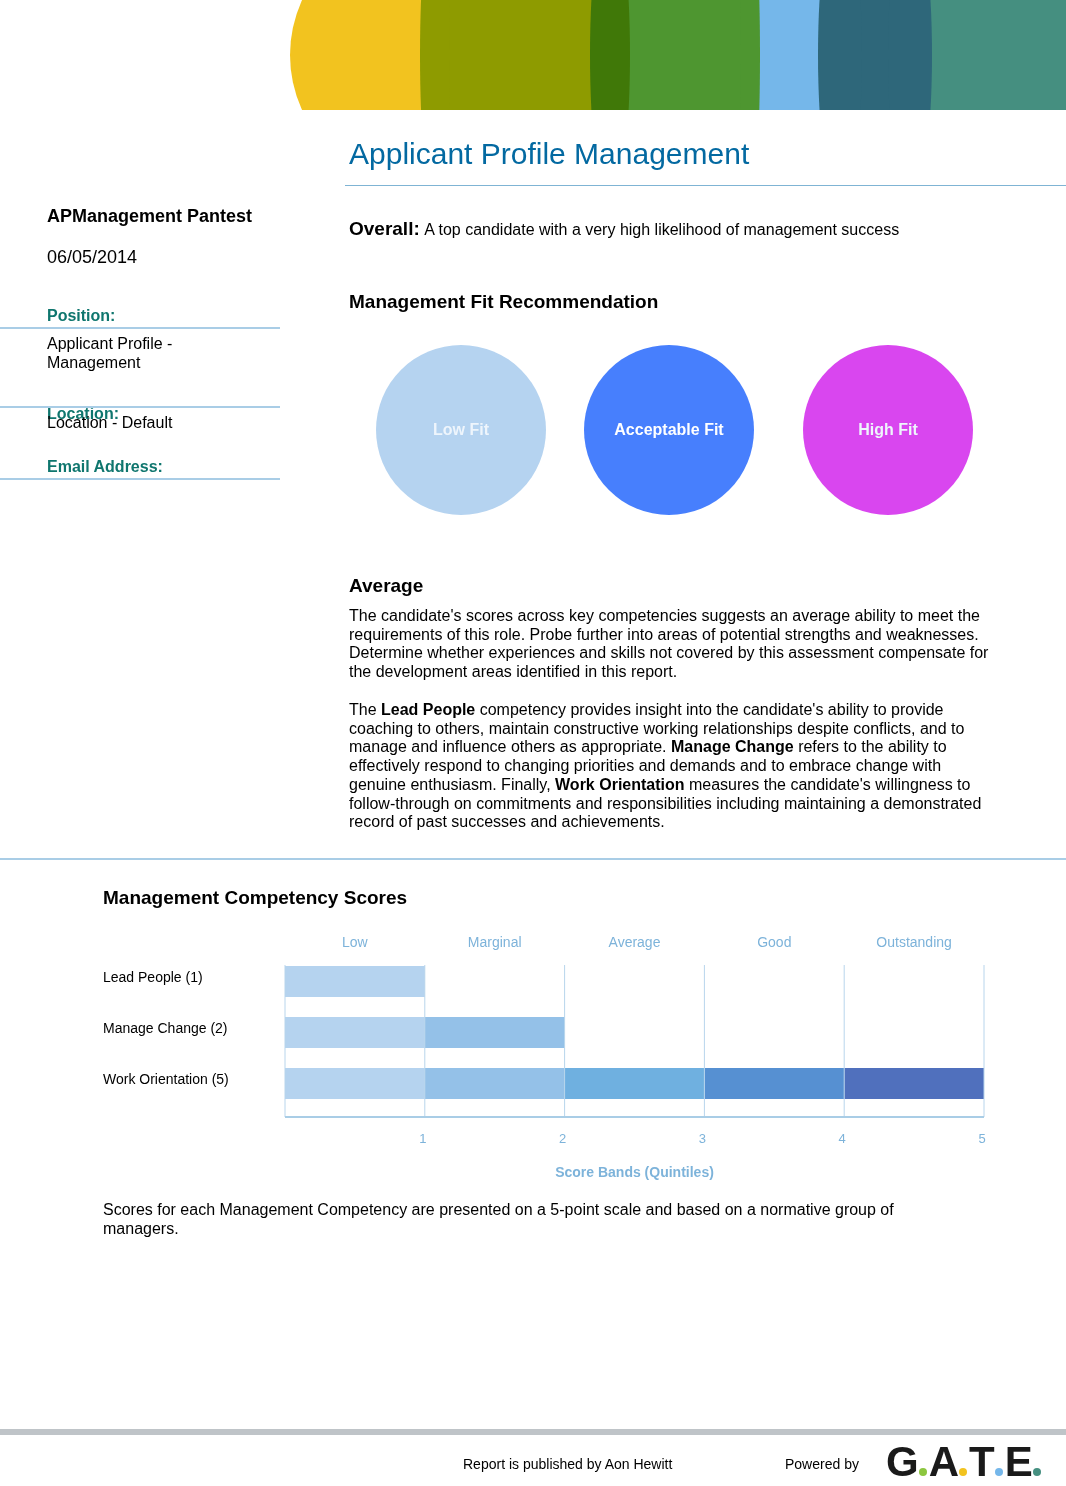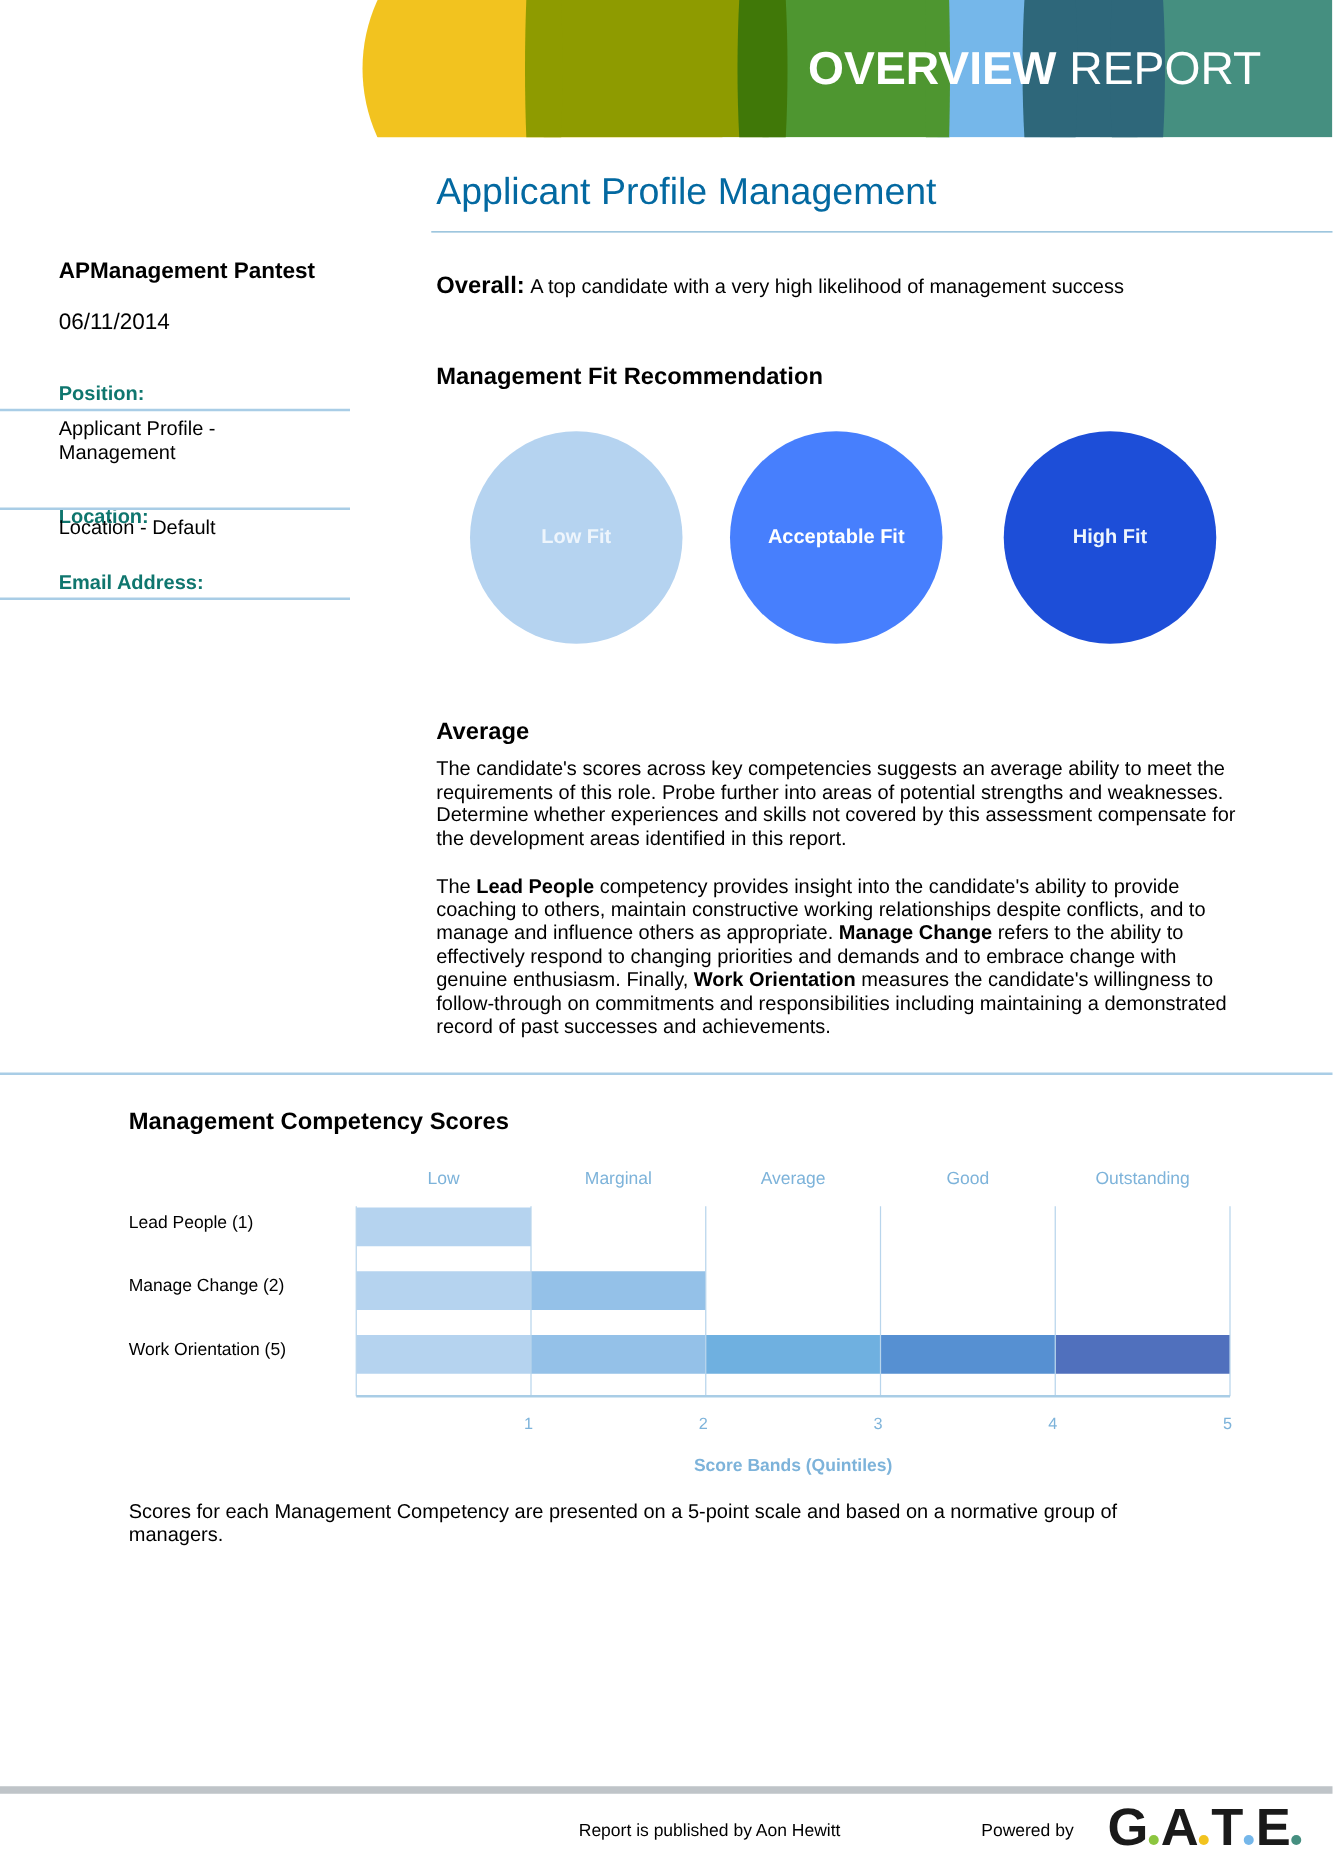--- a/index.html
+++ b/index.html
@@ -68,31 +68,27 @@
       <rect x="155" y="0" width="180" height="110" fill="#8e9b00"></rect>
       <ellipse cx="155" cy="55" rx="15" ry="150" fill="#8e9b00"></ellipse>
       <rect x="330" y="0" width="150" height="110" fill="#4e9630"></rect>
       <ellipse cx="330" cy="55" rx="20" ry="150" fill="#407808"></ellipse>
       <rect x="470" y="0" width="130" height="110" fill="#75b7ea"></rect>
       <ellipse cx="470" cy="55" rx="10" ry="150" fill="#4e9630"></ellipse>
       <rect x="560" y="0" width="70" height="110" fill="#2e677a"></rect>
       <ellipse cx="560" cy="55" rx="22" ry="150" fill="#2e677a"></ellipse>
       <ellipse cx="630" cy="55" rx="22" ry="150" fill="#2e677a"></ellipse>
     </svg>
-  <div class="banner-title">
-    <span class="b">OVERVIEW</span>
-    <span>REPORT</span>
-  </div>
 </div>
 
 <div class="app-title">Applicant Profile Management</div>
 <div class="title-rule"></div>
 
 <div class="candidate-name">APManagement Pantest</div>
-<div class="report-date">06/11/2014</div>
+<div class="report-date">06/05/2014</div>
 
 <div class="side-label" style="top:307px">Position:</div>
 <div class="side-rule" style="top:327px"></div>
 <div class="side-value" style="top:334px">Applicant Profile - Management</div>
 
 <div class="side-label" style="top:405px">Location:</div>
 <div class="side-rule" style="top:406px"></div>
 <div class="side-value" style="top:413px">Location - Default</div>
 
 <div class="side-label" style="top:458px">Email Address:</div>
@@ -104,21 +100,21 @@
   <span class="txt">A top candidate with a very high likelihood of management success</span>
 </div>
 
 <div class="section-h" style="left:349px; top:291px">Management Fit Recommendation</div>
 <div class="fit inactive" style="left: 376px; background: rgb(181, 211, 240);">
   <span>Low Fit</span>
 </div>
 <div class="fit active" style="left: 584px; background: rgb(71, 127, 253);">
   <span>Acceptable Fit</span>
 </div>
-<div class="fit inactive" style="left: 803px; background: #1d4ed8;">
+<div class="fit inactive" style="left: 803px; background: #d946ef;">
   <span>High Fit</span>
 </div>
 
 <div class="section-h" style="left:349px; top:575px">Average</div>
 <div class="para" style="top:607px">The candidate's scores across key competencies suggests an average ability to meet the requirements of this role. Probe further into areas of potential strengths and weaknesses. Determine whether experiences and skills not covered by this assessment compensate for the development areas identified in this report.</div>
 <div class="para" style="top:701px"><span>The </span><b>Lead People</b><span> competency provides insight into the candidate's ability to provide coaching to others, maintain constructive working relationships despite conflicts, and to manage and influence others as appropriate. </span><b>Manage Change</b><span> refers to the ability to effectively respond to changing priorities and demands and to embrace change with genuine enthusiasm. Finally, </span><b>Work Orientation</b><span> measures the candidate's willingness to follow-through on commitments and responsibilities including maintaining a demonstrated record of past successes and achievements.</span></div>
 
 <div class="full-rule"></div>
 
 <div class="section-h" style="left:103px; top:887px">Management Competency Scores</div>

